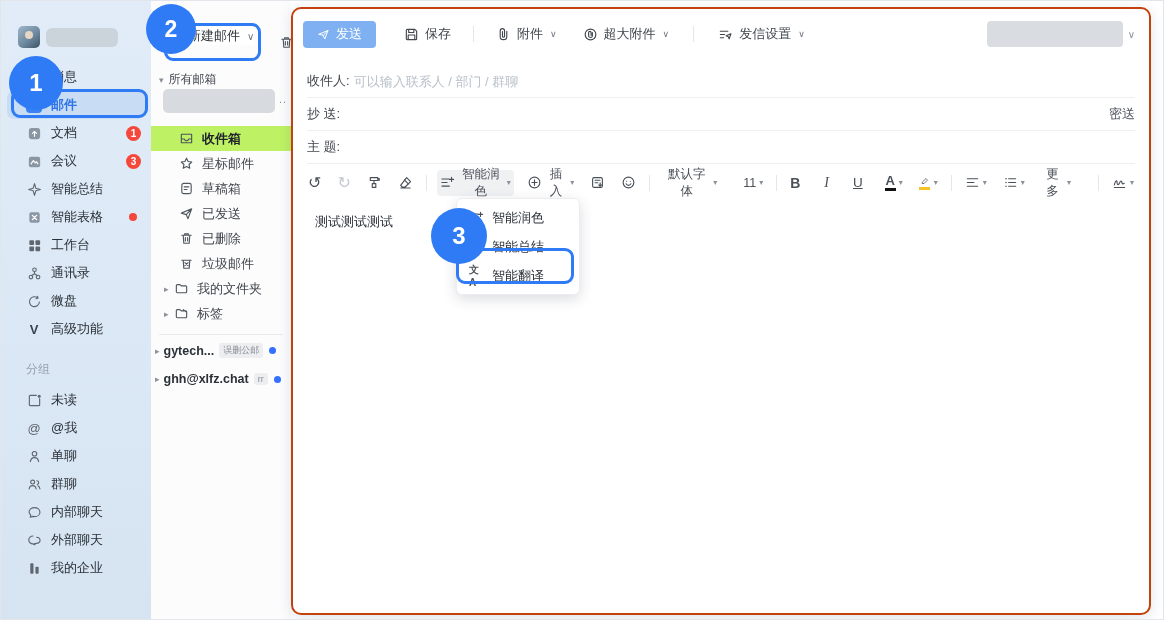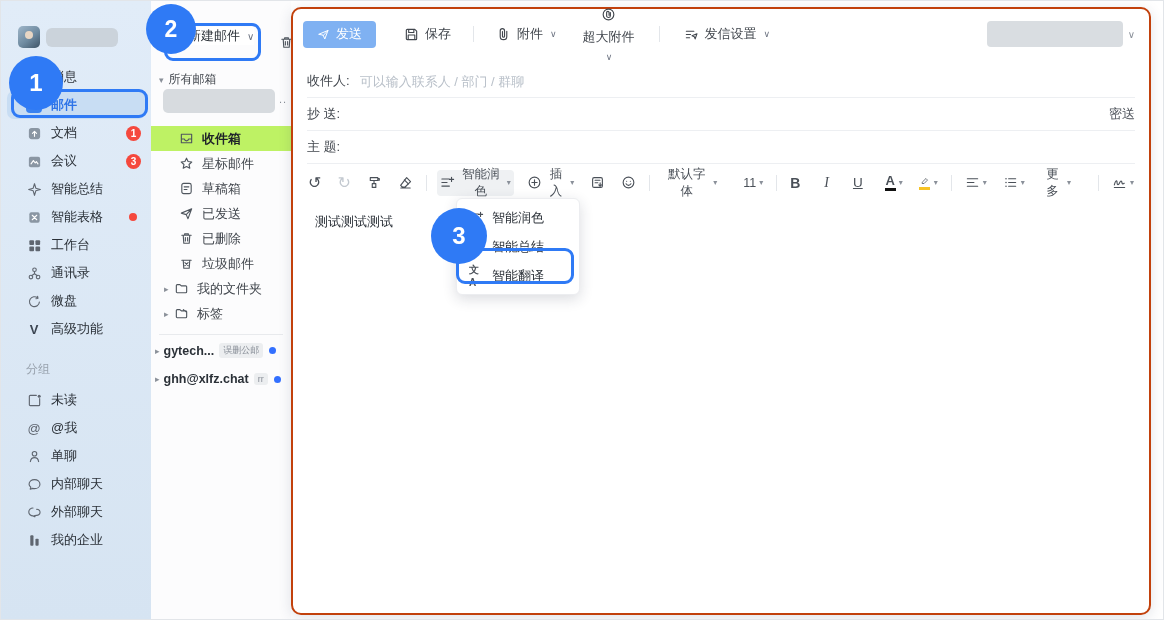--- a/index.html
+++ b/index.html
@@ -65,21 +65,21 @@
   .tb-item { display:flex; align-items:center; gap:6px; font-size:13px; color:#41464D; background:none; border:none; cursor:pointer;}
   .tb-item .chev { font-size:9px; color:#6B7280; margin-left:1px;}
   .v-div { width:1px; height:16px; background:#E3E6EA; }
   .sender-box { margin-left:auto; display:flex; align-items:center; gap:5px;}
   .sender-box .redact { width:136px; height:26px; border-radius:4px; background:#D9DDE1;}
   .sender-box .chev { font-size:10px; color:#8A9099;}
 
   .fields { margin:6px 14px 0 14px; }
   .f-line { display:flex; align-items:center; height:33px; border-bottom:1px solid #EDEFF2; }
   .f-label { font-size:13px; color:#41464D; white-space:pre; }
-  .f-input { flex:1; border:none; outline:none; font-size:13px; color:#2B3138; margin-left:10px; background:transparent;}
+  .f-input { flex:1; border:none; outline:none; font-size:13px; color:#2B3138; margin-left:4px; background:transparent;}
   .f-input::placeholder { color:#B9C0C9; }
   .bcc { font-size:13px; color:#51565E; cursor:pointer; }
 
   .fmt-bar { display:flex; align-items:center; height:37px; padding:0 12px; gap:10px; }
   .fmt-btn { display:flex; align-items:center; gap:3px; color:#4A5058; background:none; border:none; cursor:pointer;
              font-size:12.5px; height:26px; padding:0 3px; border-radius:4px;}
   .fmt-btn .mini { font-size:8px; color:#8A9099; }
   .fmt-btn.active { background:#EFF1F3; }
   .fmt-btn.disabled { color:#C3C9D0; }
   .u16 { font-size:16px; line-height:1; }
@@ -223,20 +223,29 @@
             <svg class="i" viewBox="0 0 16 16">
               <circle cx="8" cy="5" r="2.4"></circle>
               <path d="M3.6 13.4c.4-2.8 2.1-4.2 4.4-4.2s4 1.4 4.4 4.2"></path>
             </svg>
           </span>
         <span>单聊</span>
       </div>
       <div class="nav-item">
         <span class="ic">
             <svg class="i" viewBox="0 0 16 16">
+              <circle cx="6" cy="5.4" r="2.1"></circle>
+              <path d="M2.3 12.8c.3-2.4 1.8-3.6 3.7-3.6s3.4 1.2 3.7 3.6 M10.5 4a2 2 0 0 1 .6 3.9 M11.6 9.4c1.3.5 2 1.6 2.2 3.2"></path>
+            </svg>
+          </span>
+        <span>群聊</span>
+      </div>
+      <div class="nav-item">
+        <span class="ic">
+            <svg class="i" viewBox="0 0 16 16">
               <path d="M8 2.8c3.3 0 5.8 2 5.8 4.8S11.3 12.4 8 12.4c-.7 0-1.3-.1-1.9-.3L3.4 13l.7-2.2C3 9.9 2.2 8.8 2.2 7.6 2.2 4.8 4.7 2.8 8 2.8Z"></path>
             </svg>
           </span>
         <span>内部聊天</span>
       </div>
       <div class="nav-item">
         <span class="ic">
             <svg class="i" viewBox="0 0 16 16">
               <path d="M6.4 3.2a4.5 4.2 0 1 0 0 8.4l2 1v-1.4"></path>
               <path d="M10.3 4.6a3.4 3.2 0 1 1-.6 6.3l-1.6.8"></path>
@@ -395,21 +404,21 @@
       <span class="v-div" style="margin-left:22px;"></span>
       <button class="tb-item" style="margin-left:22px;">
         <span>
             <svg class="i" viewBox="0 0 16 16">
               <path d="M11.5 4.5v5.5a3.5 3.5 0 0 1-7 0v-6a2.3 2.3 0 0 1 4.6 0v5.8a1.1 1.1 0 0 1-2.2 0V4.8"></path>
             </svg>
           </span>
         <span>附件</span>
         <span class="chev">∨</span>
       </button>
-      <button class="tb-item" style="margin-left:26px;flex-direction:column;">
+      <button class="tb-item" style="margin-left:26px;">
         <span>
             <svg class="i" viewBox="0 0 16 16">
               <circle cx="8" cy="8" r="5.7"></circle>
               <path d="M10 5.8v3.4a2 2 0 0 1-4 0V5.9a1.3 1.3 0 0 1 2.6 0v3"></path>
             </svg>
           </span>
         <span>超大附件</span>
         <span class="chev">∨</span>
       </button>
       <span class="v-div" style="margin-left:24px;"></span>

